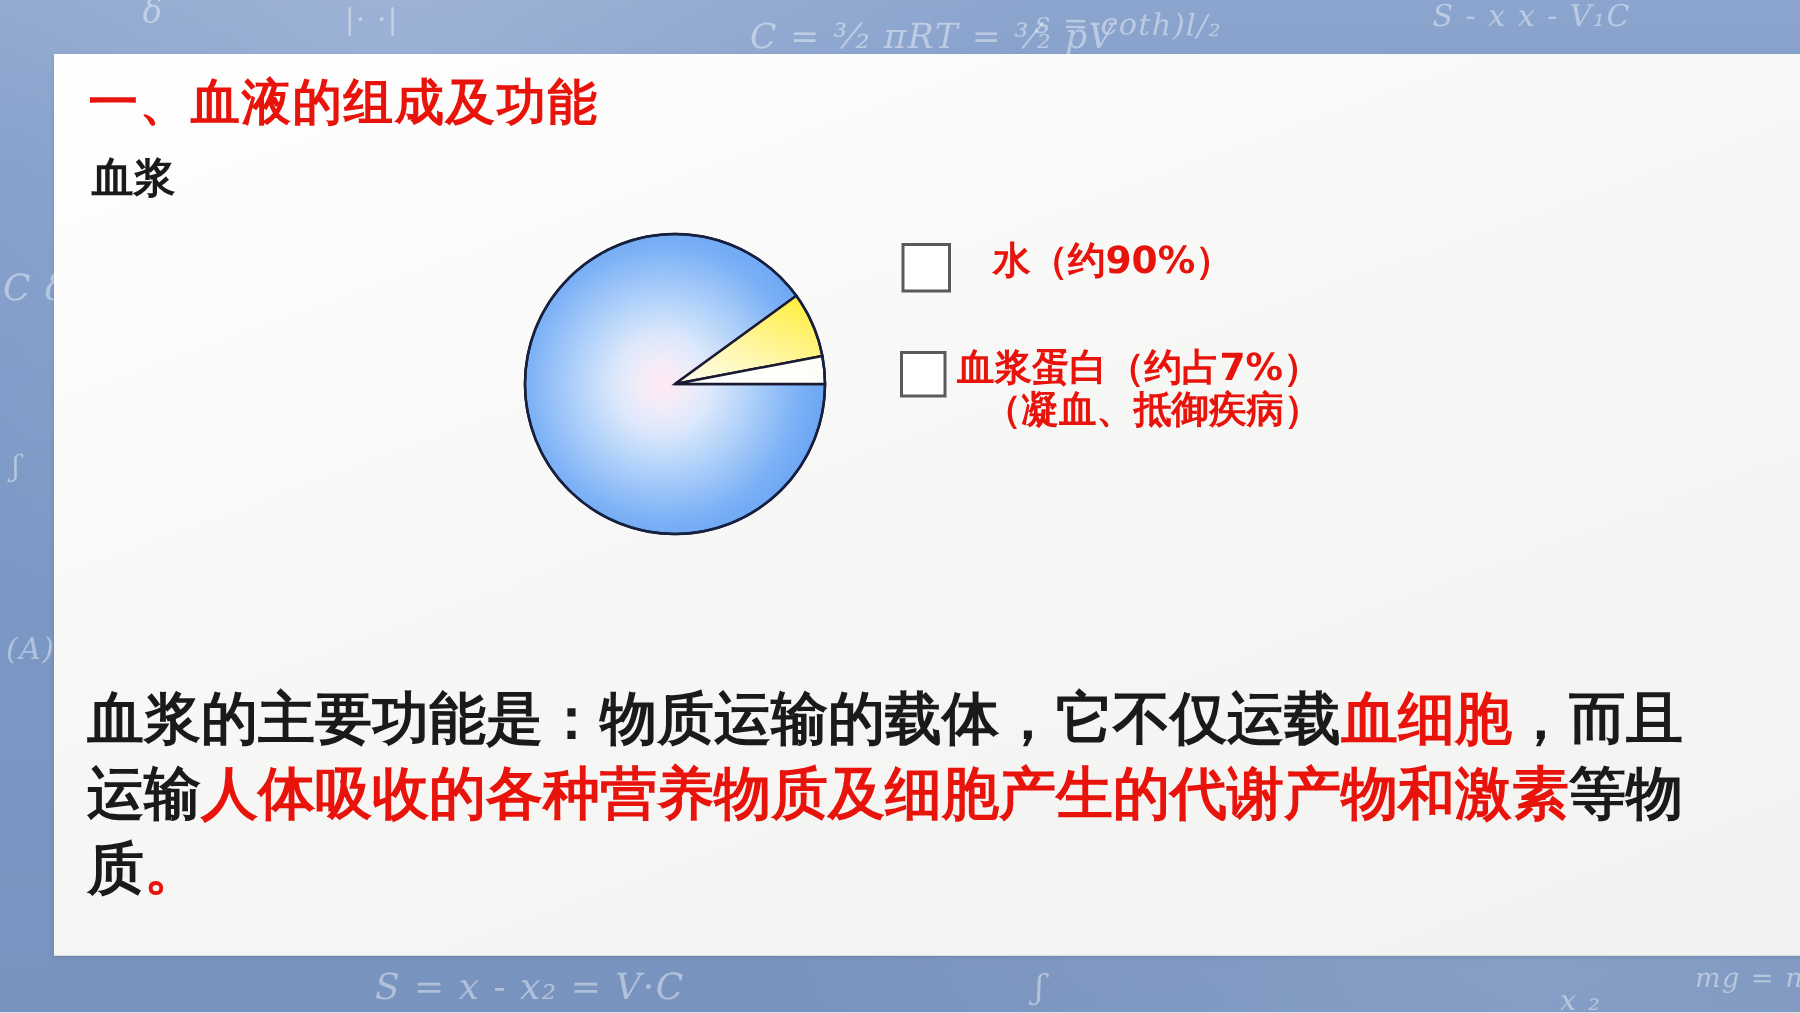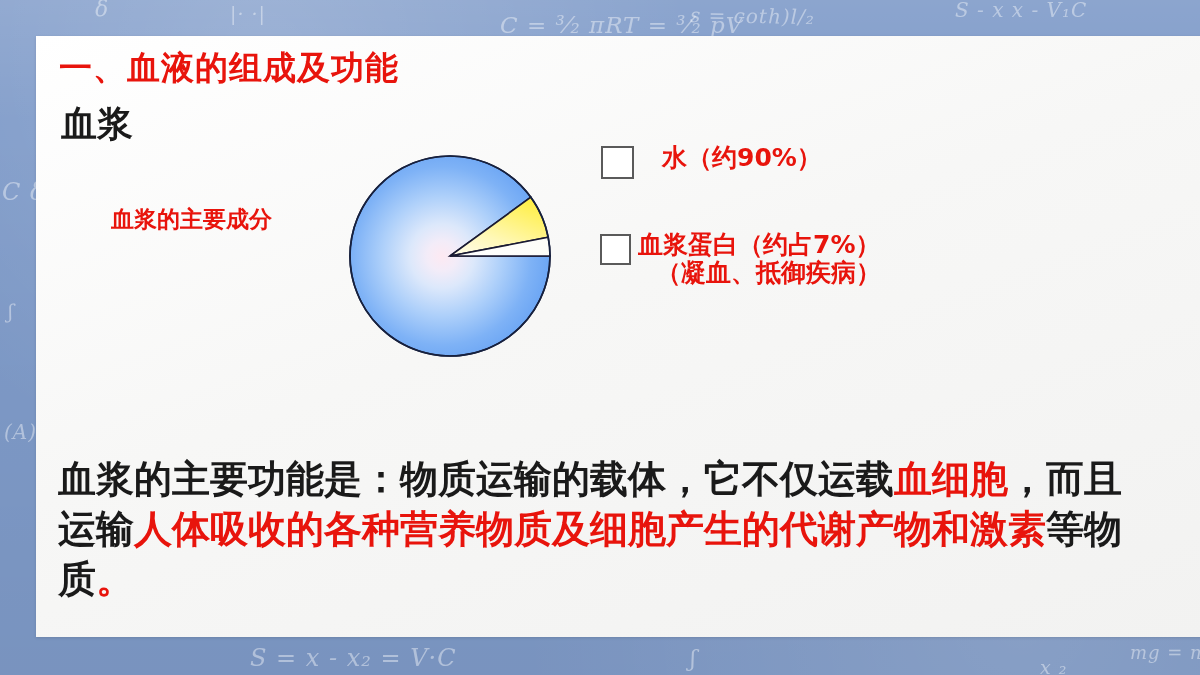--- a/index.html
+++ b/index.html
@@ -79,21 +79,21 @@
     font-size: 33px;
     font-weight: bold;
     color: #e8140c;
     letter-spacing: 1px;
     white-space: nowrap;
   }
   #subtitle {
     position: absolute;
     left: 25px;
     top: 64px;
-    font-size: 36px;
+    font-size: 28px;
     font-weight: bold;
     color: #1a1a1a;
     white-space: nowrap;
   }
 
   
   #pie-caption {
     position: absolute;
     left: 75px;
     top: 168px;
@@ -128,21 +128,21 @@
   .swatch.green { background: #eef4e7; }
   .legend-text {
     font-size: 25px;
     font-weight: bold;
     color: #e8140c;
     line-height: 1.12;
     white-space: nowrap;
   }
   .legend-text .line2 { display: block; padding-left: 18px; }
 
-  #legend-1 { left: 565px; top: 108px; }
+  #legend-1 { left: 565px; top: 124px; }
   #legend-1 .swatch { width: 33px; height: 33px; margin-top: 2px; }
   #legend-1 .legend-text { margin-left: 28px; }
 
   #legend-2 { left: 564px; top: 195px; }
   #legend-2 .swatch { width: 31px; height: 31px; margin-top: 3px; }
   #legend-2 .legend-text { margin-left: 7px; }
 
   #legend-3 { left: 561px; top: 314px; }
   #legend-3 .swatch { width: 33px; height: 33px; margin-top: 2px; }
   #legend-3 .legend-text { margin-left: 1px; }
@@ -182,21 +182,20 @@
   <div class="chalk c14">S = x - x₂ = V·C</div>
   <div class="chalk c15">ʃ</div>
   <div class="chalk c16">x ₂</div>
   <div class="chalk c17">mg = n</div>
   <div class="chalk c18">λ</div>
 
   <div id="card">
 
     <div id="title">一、血液的组成及功能</div>
     <div id="subtitle">血浆</div>
-    <div id="pie-caption">血浆的主要成分</div>
 
     <div id="pie-wrap">
       <svg width="206" height="206" viewBox="0 0 206 206">
         <defs>
           <radialGradient id="blueGrad" cx="46%" cy="50%" r="62%">
             <stop offset="0%" stop-color="#fde9f2"></stop>
             <stop offset="12%" stop-color="#f3ecf8"></stop>
             <stop offset="26%" stop-color="#dce8fb"></stop>
             <stop offset="48%" stop-color="#aed0fa"></stop>
             <stop offset="72%" stop-color="#7eb2f6"></stop>

